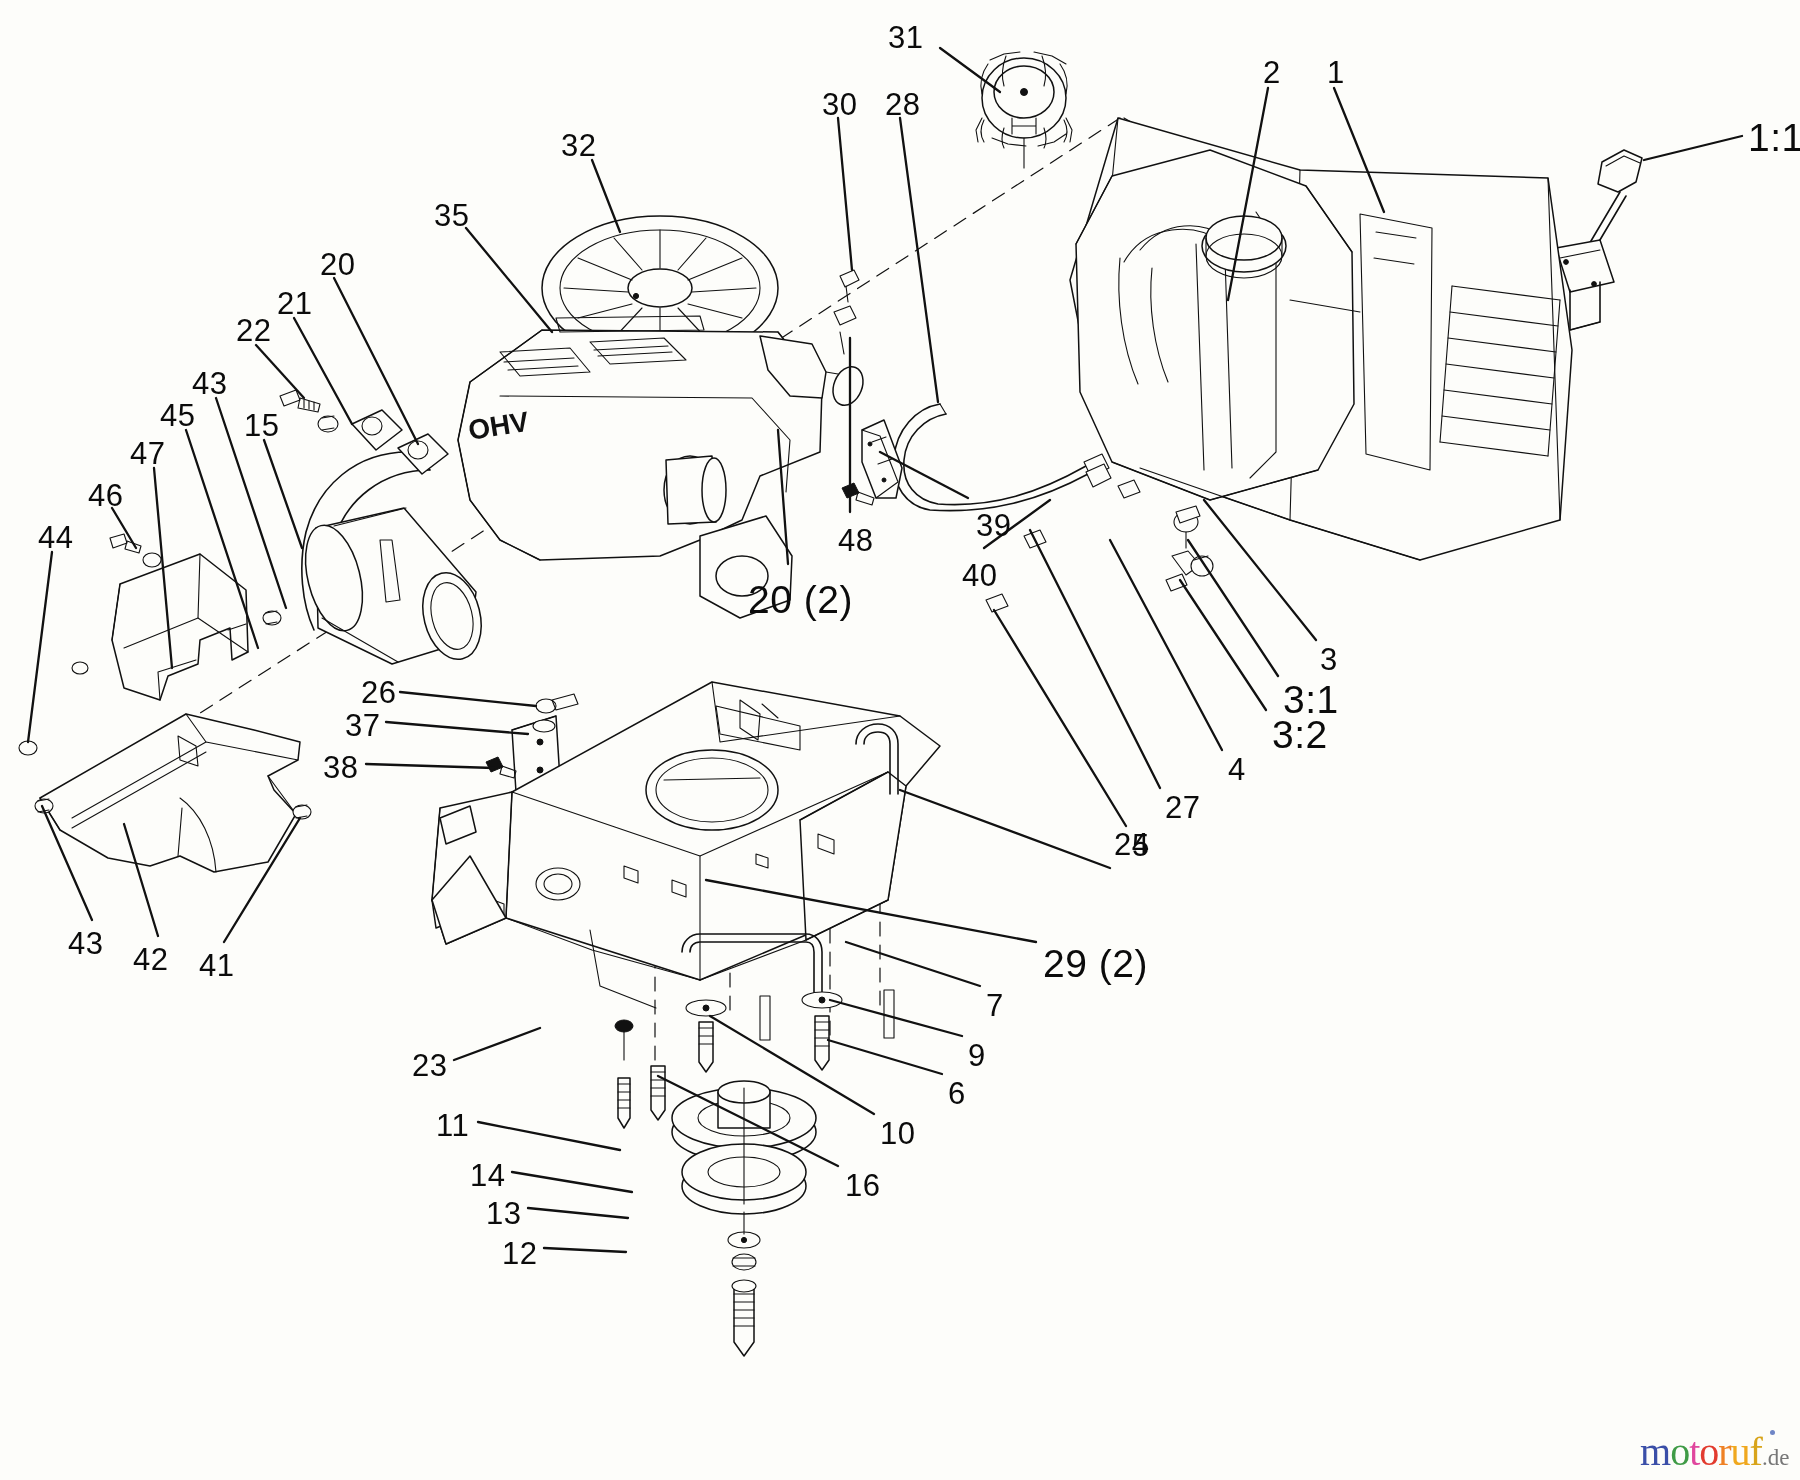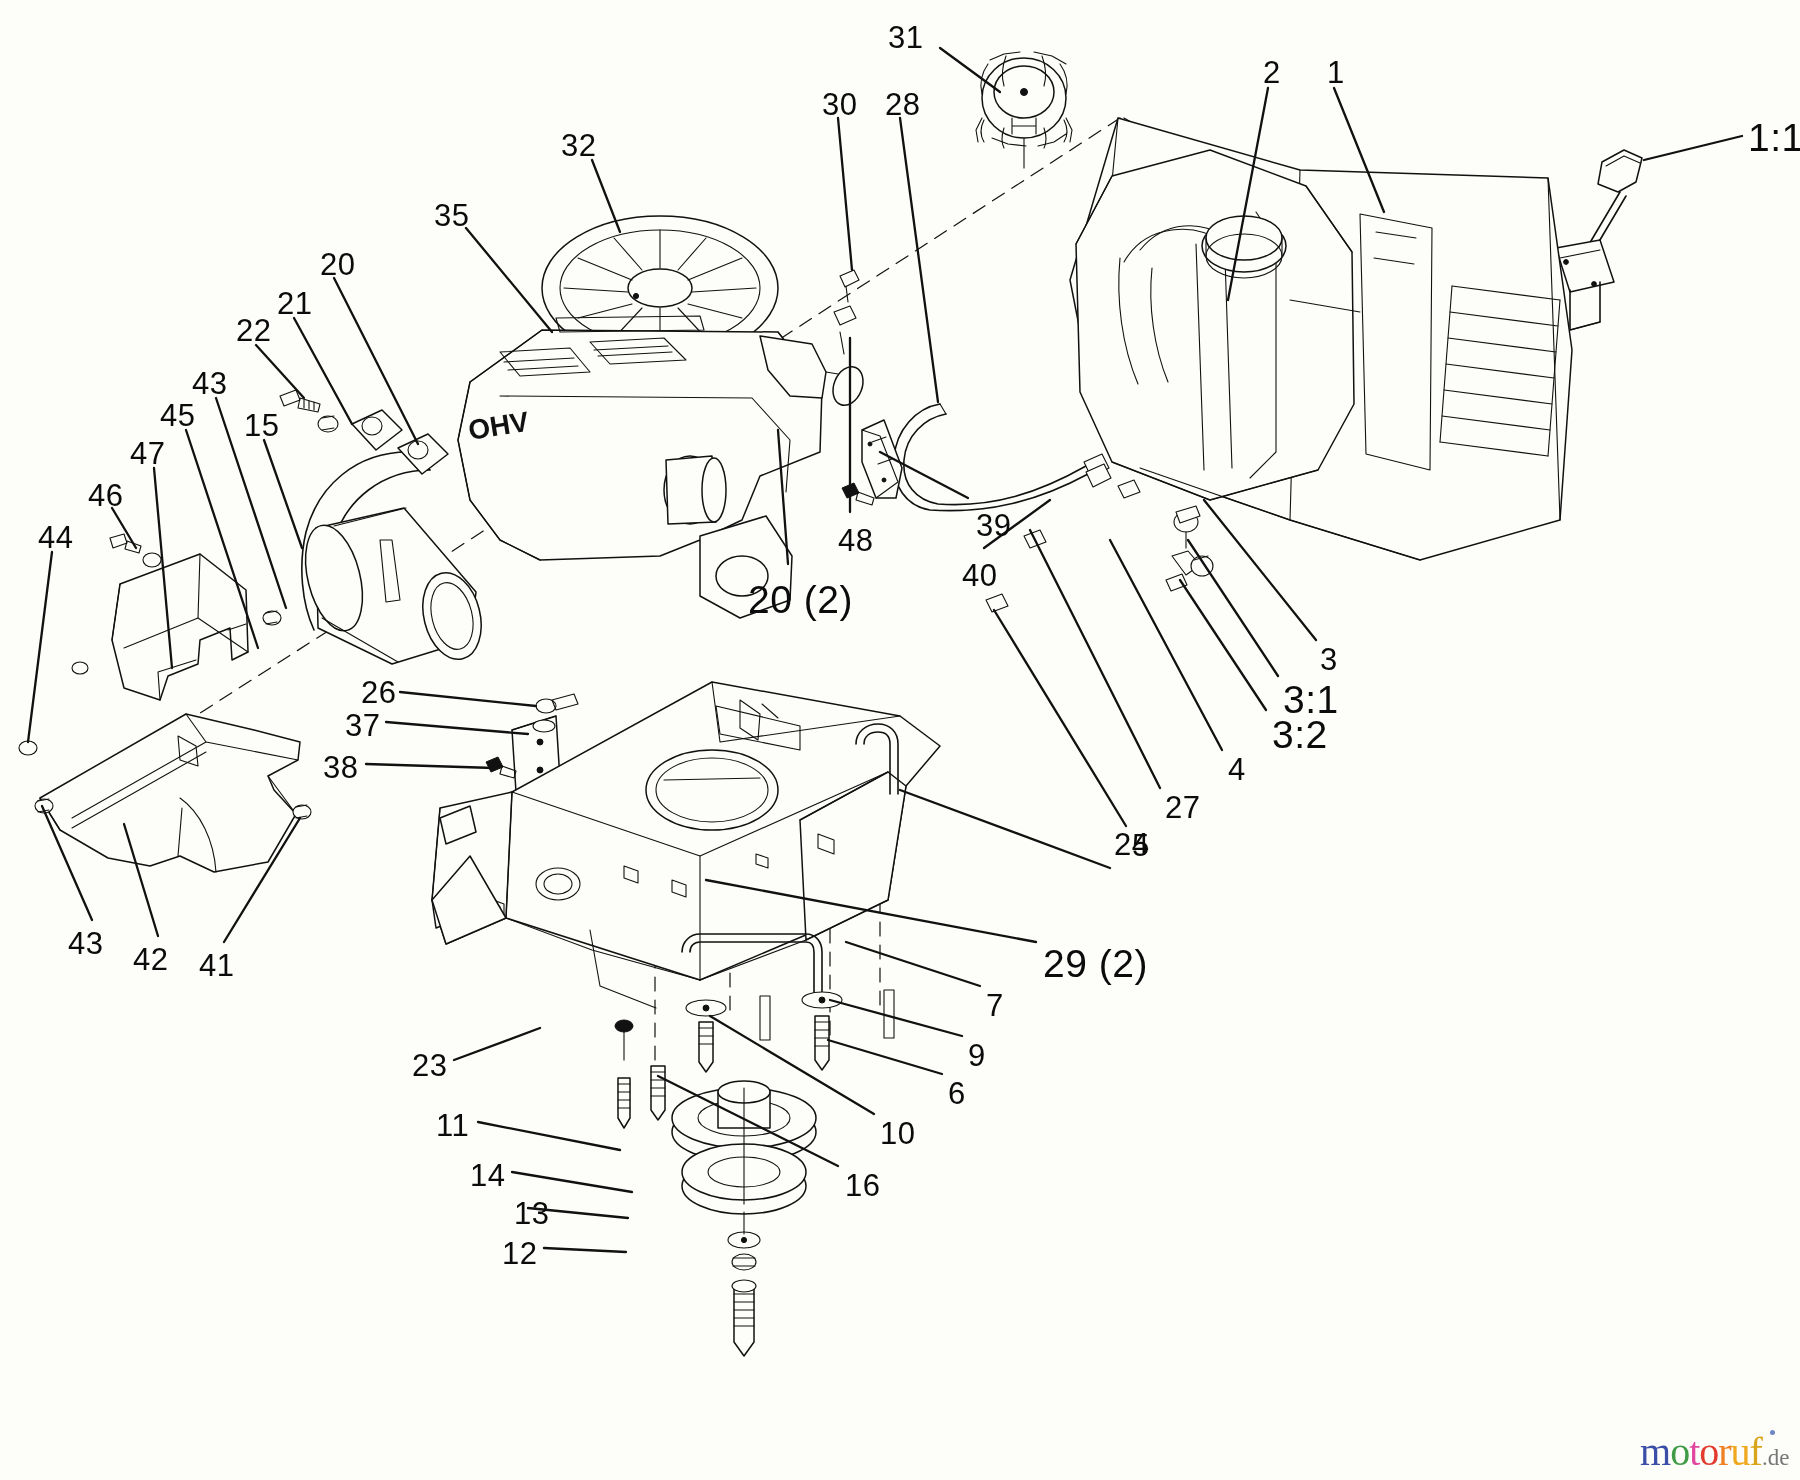--- a/index.html
+++ b/index.html
@@ -563,21 +563,21 @@
       <div class="callout" style="left: 323px; top: 752px;">38</div>
       <div class="callout small" style="left: 1043px; top: 944px;">29 (2)</div>
       <div class="callout" style="left: 986px; top: 990px;">7</div>
       <div class="callout" style="left: 968px; top: 1040px;">9</div>
       <div class="callout" style="left: 948px; top: 1078px;">6</div>
       <div class="callout" style="left: 880px; top: 1118px;">10</div>
       <div class="callout" style="left: 845px; top: 1170px;">16</div>
       <div class="callout" style="left: 412px; top: 1050px;">23</div>
       <div class="callout" style="left: 436px; top: 1110px;">11</div>
       <div class="callout" style="left: 470px; top: 1160px;">14</div>
-      <div class="callout" style="left: 514px; top: 1198px;">13</div>
+      <div class="callout" style="left: 486px; top: 1198px;">13</div>
       <div class="callout" style="left: 502px; top: 1238px;">12</div>
       <div class="callout" style="left: 68px; top: 928px;">43</div>
       <div class="callout" style="left: 133px; top: 944px;">42</div>
       <div class="callout" style="left: 199px; top: 950px;">41</div>
     </div>
 
   <div id="watermark"><span style="color: rgb(59, 79, 168);">m</span><span style="color: rgb(63, 155, 70);">o</span><span style="color: rgb(224, 71, 158);">t</span><span style="color: rgb(226, 59, 46);">o</span><span style="color: rgb(239, 129, 36);">r</span><span style="color: rgb(240, 168, 30);">u</span><span style="color: rgb(216, 164, 26);">f</span><span class="suffix" style="color: rgb(119, 119, 119);">.de</span><span class="wm-dot" style="background: rgb(111, 134, 198); left: 130px; top: 2px;"></span></div>
 
 </div>
 

